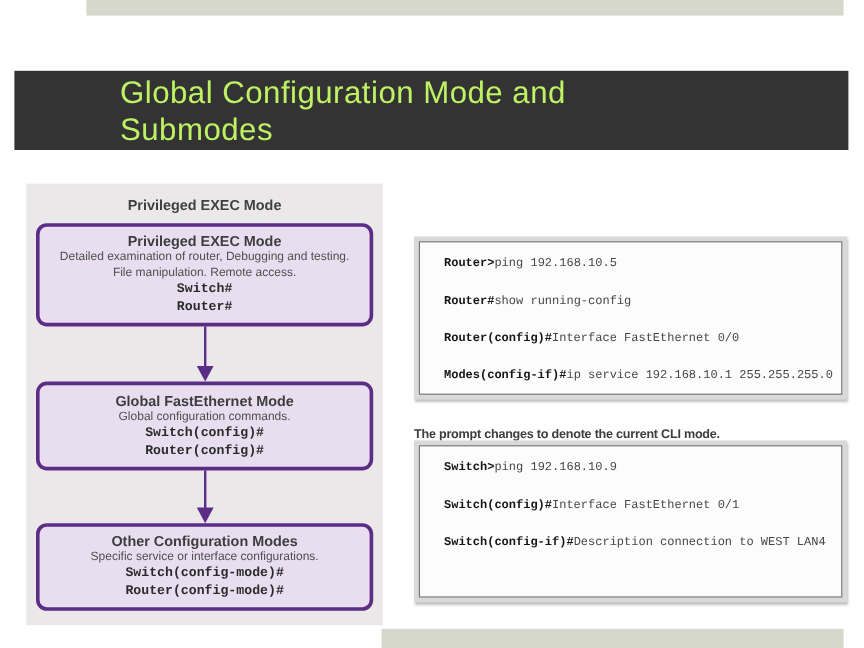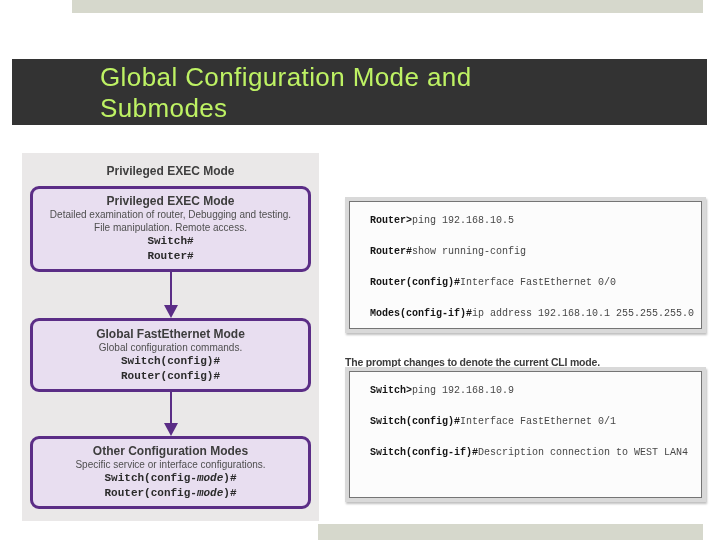--- a/index.html
+++ b/index.html
@@ -31,21 +31,21 @@
     background:#e8def0; border:3px solid #5b2d86; border-radius:9px;
     display:flex; flex-direction:column; align-items:center; justify-content:center;
     text-align:center; padding:2px 4px; overflow:hidden;
   }
   #box1 { top:33px; height:86px; }
   #box2 { top:165px; height:74px; }
   #box3 { top:283px; height:73px; }
   .bx-title { font-size:12px; font-weight:bold; color:#3d3d3d; line-height:14px; white-space:nowrap; }
   .bx-desc  { font-size:10px; color:#4f4f4f; line-height:13px; white-space:nowrap;text-align:right; }
   .bx-code  { font-family:"Liberation Mono", monospace; font-size:11px; font-weight:bold; color:#2b2b2b; line-height:15px; white-space:nowrap; }
-  .bx-code .it { font-style:italic; font-weight:bold; }
+  .bx-code .it { font-weight:bold; }
 
   .flow-arrow { position:absolute; left:50%; transform:translateX(-50%); width:16px; }
   #arrow1 { top:119px; height:46px; }
   #arrow2 { top:239px; height:44px; }
   .flow-arrow .stem {
     position:absolute; left:50%; transform:translateX(-50%);
     top:0; bottom:11px; width:2px; background:#5b2d86;
   }
   .flow-arrow .head {
     position:absolute; left:50%; transform:translateX(-50%); bottom:0;
@@ -123,21 +123,21 @@
   </div>
 </div>
 
 <div class="console-label" id="console-label-1">IOS Prompt Structure</div>
 
 <div class="terminal" id="terminal1">
   <div class="terminal-inner">
     <div class="term-line"><span class="prompt">Router&gt;</span><span>ping 192.168.10.5</span></div>
     <div class="term-line"><span class="prompt">Router#</span><span>show running-config</span></div>
     <div class="term-line"><span class="prompt">Router(config)#</span><span>Interface FastEthernet 0/0</span></div>
-    <div class="term-line"><span class="prompt">Modes(config-if)#</span><span>ip address 192.168.10.1 255.255.255.0</span></div>
+    <div class="term-line"><span class="prompt">Modes(config-if)#</span><span>ip service 192.168.10.1 255.255.255.0</span></div>
   </div>
 </div>
 
 <div class="console-label" id="console-label-2">The prompt changes to denote the current CLI mode.</div>
 
 <div class="terminal" id="terminal2">
   <div class="terminal-inner">
     <div class="term-line"><span class="prompt">Switch&gt;</span><span>ping 192.168.10.9</span></div>
     <div class="term-line"><span class="prompt">Switch(config)#</span><span>Interface FastEthernet 0/1</span></div>
     <div class="term-line"><span class="prompt">Switch(config-if)#</span><span>Description connection to WEST LAN4</span></div>

